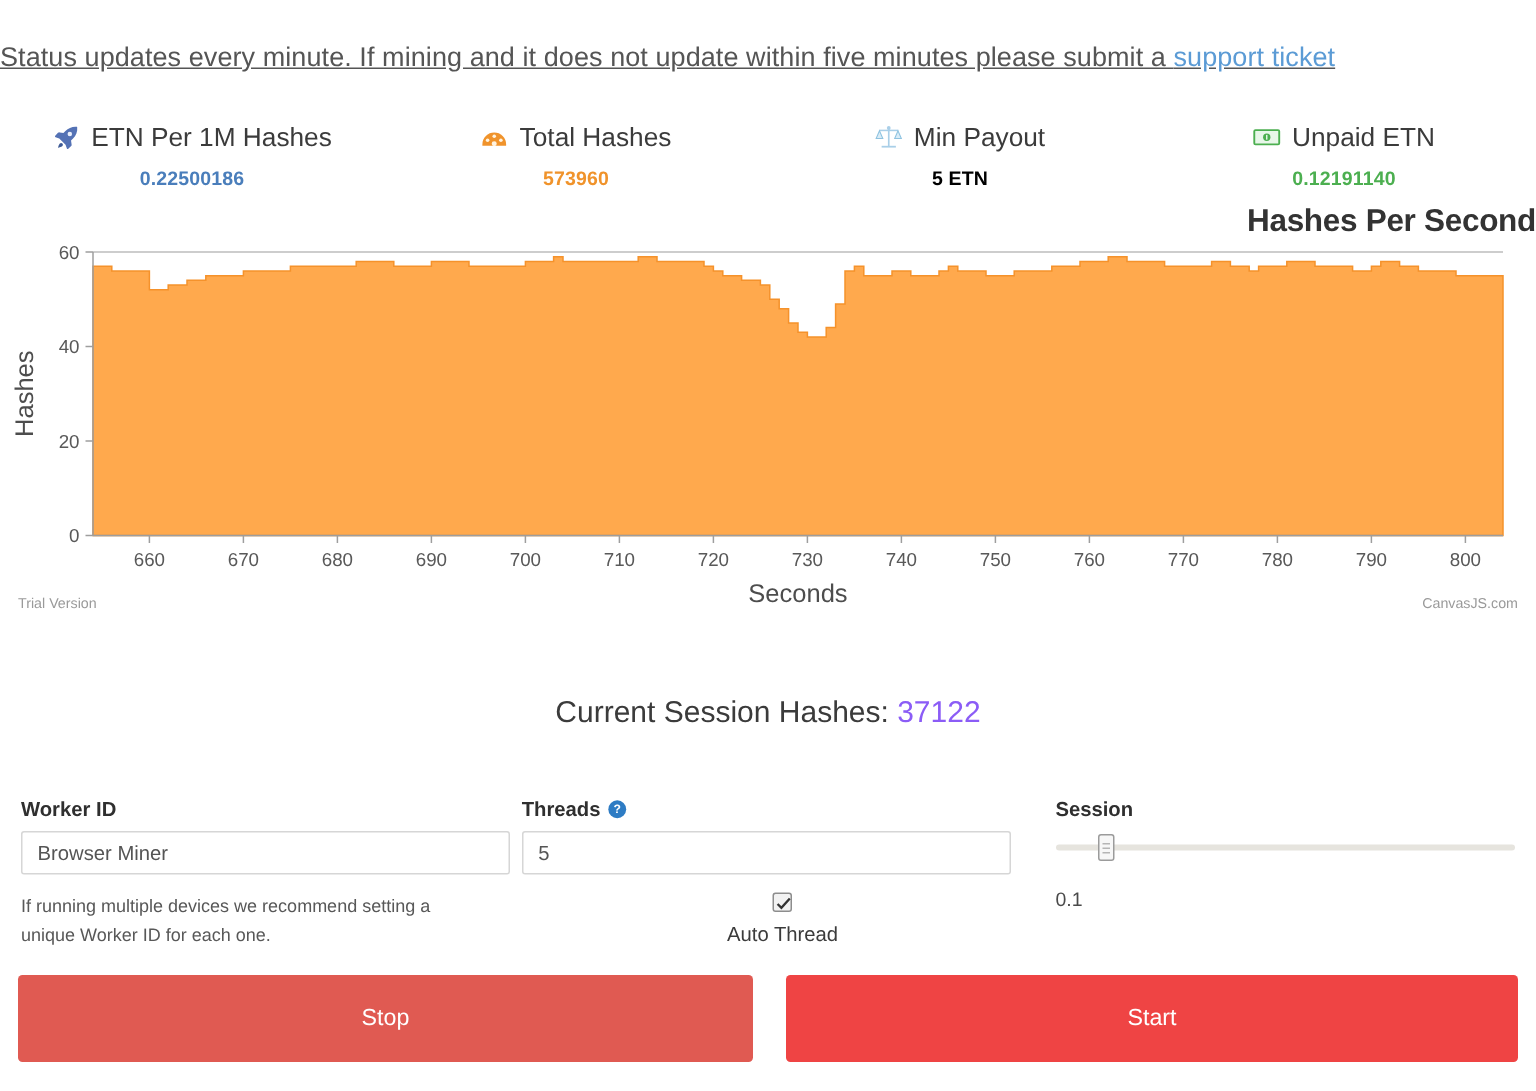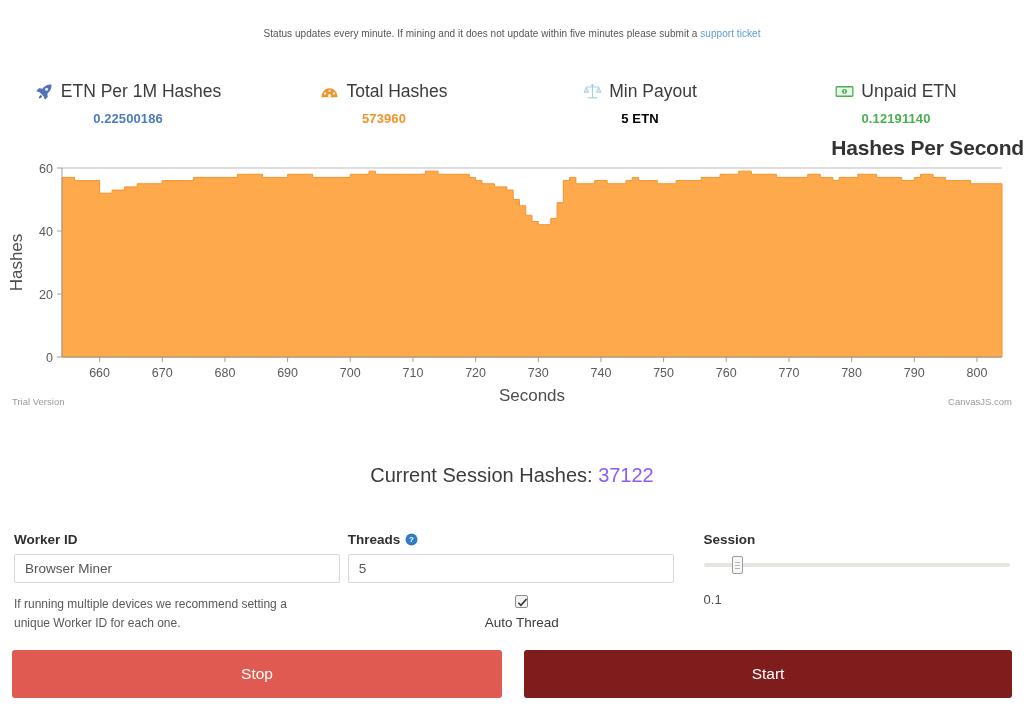--- a/index.html
+++ b/index.html
@@ -9,24 +9,24 @@
     background: #ffffff;
     font-family: "Liberation Sans", sans-serif;
     color: #333333;
     overflow: hidden;
   }
   .page { position: relative; width: 1024px; height: 727px; }
 
   
   .status-line {
     position: absolute; top: 28px; left: 0; width: 1024px;
-    text-align: center;
-    font-size: 10px;
+    font-size: 18px;
     color: #555555;
     letter-spacing: 0.05px;
+    text-decoration: underline;
   }
   .status-line a { color: #5b9bd5; text-decoration: none; }
 
   
   .stats {
     position: absolute; top: 80px; left: 0; width: 1024px;
     display: flex;
   }
   .stat { flex: 1 1 25%; text-align: center; }
   .stat-head {
@@ -135,27 +135,27 @@
   .slider-value {
     margin-top: 16px; font-size: 13px; color: #4a4a4a;
   }
 
   
   .btn-row {
     position: absolute; top: 650px; left: 0; width: 1024px;
     display: flex; padding: 0 12px; gap: 22px;
   }
   .btn {
-    height: 48px; border: none; border-radius: 3px;
+    height: 58px; border: none; border-radius: 3px;
     color: #ffffff; font-family: "Liberation Sans", sans-serif;
     font-size: 15.5px; cursor: pointer;
     display: flex; align-items: center; justify-content: center;
   }
   .btn-stop { width: 490px; background: #e05a52; }
-  .btn-start { flex: 1; background: #7f1d1d; }
+  .btn-start { flex: 1; background: #ef4444; }
 </style>
 </head>
 <body>
 
 <div class="page">
 
   <div class="status-line">
     <span>Status updates every minute. If mining and it does not update within five minutes please submit a </span><a href="#">support ticket</a>
   </div>
 

